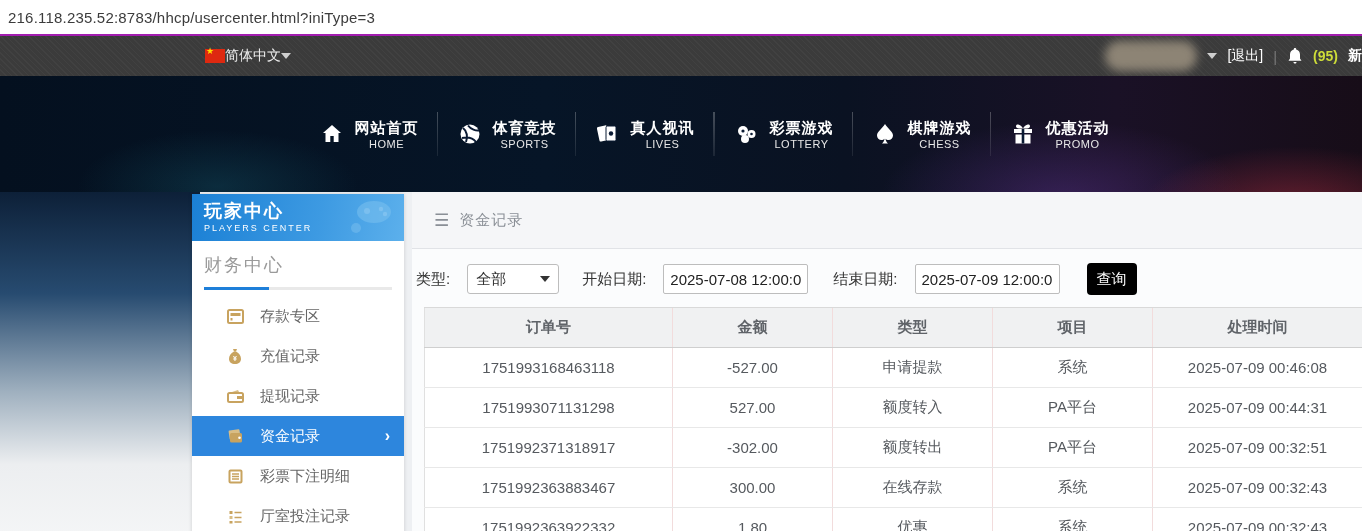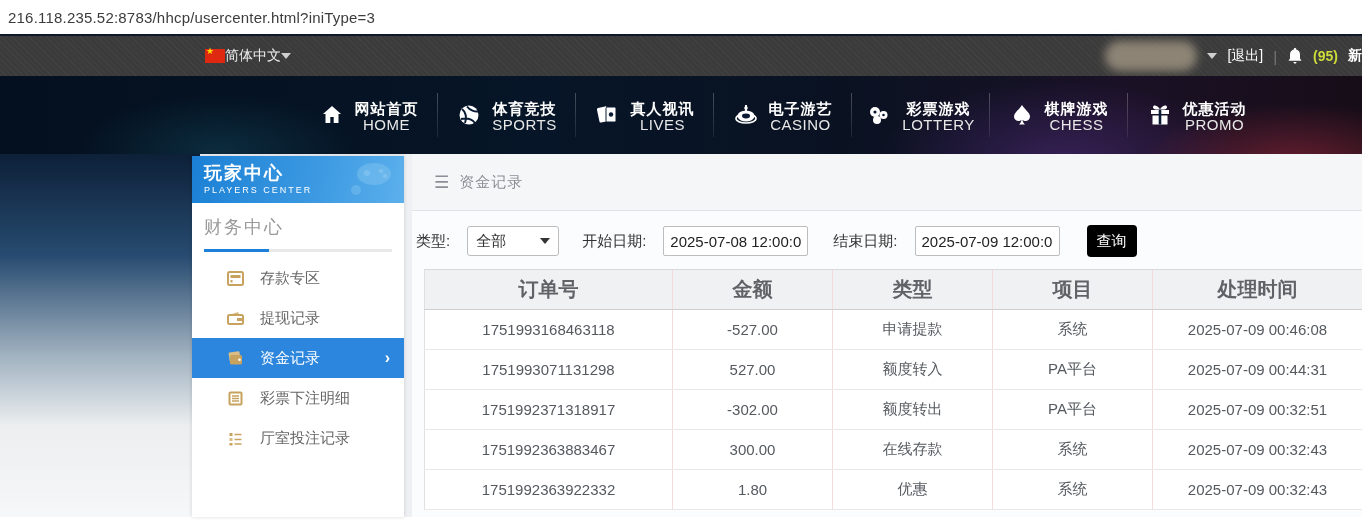--- a/index.html
+++ b/index.html
@@ -1,56 +1,56 @@
 <!DOCTYPE html>
 <html><head>
 <meta charset="utf-8">
 <style>
   * { margin:0; padding:0; box-sizing:border-box; }
   html,body { width:1362px; height:531px; overflow:hidden; background:#fff;
     font-family:"Liberation Sans","DejaVu Sans",sans-serif; }
 
   
   .urlbar { height:36px; background:#fff; display:flex; align-items:center;
-    padding-left:8px; border-bottom:2px solid #0f172a; }
+    padding-left:8px; border-bottom:2px solid #a21caf; }
   .urlbar .url { font-size:15px; color:#3c3c3c; letter-spacing:.2px; }
 
   
   .topbar { height:40px; background:#3b3b3b;
     background-image:repeating-linear-gradient(45deg, rgba(255,255,255,.03) 0 1px, transparent 1px 4px);
     display:flex; align-items:center; position:relative; color:#eee; font-size:14px; }
   .lang-wrap { position:absolute; left:205px; display:flex; align-items:center; cursor:pointer; }
   .flag { width:20px; height:14px; background:#de2910; position:relative; display:inline-block; }
   .flag:before { content:"★"; position:absolute; left:1px; top:-3px; color:#ffde00; font-size:9px; }
   .caret-down { width:0; height:0; border-left:5px solid transparent; border-right:5px solid transparent;
     border-top:6px solid #cfcfcf; display:inline-block; }
   .top-right { position:absolute; right:0; display:flex; align-items:center; gap:10px; padding-right:0; }
   .user-blur { width:92px; height:30px; border-radius:16px; background:#8d8475; filter:blur(5px); }
   .logout { color:#fff; }
   .sep-v { color:#777; font-size:15px; }
   .bell { width:16px; height:18px; }
   .notif-count { color:#cddc39; font-weight:bold; }
   .notif-new { color:#fff; font-weight:bold; white-space:nowrap; }
 
   
-  .nav { height:78px; position:relative; display:flex; align-items:center;
+  .nav { height:116px; position:relative; display:flex; align-items:center;
     background:
       radial-gradient(220px 90px at 95% 115%, rgba(200,50,70,.45), transparent 70%),
       radial-gradient(260px 110px at 78% 105%, rgba(110,60,170,.35), transparent 70%),
       radial-gradient(200px 80px at 16% 95%, rgba(30,120,140,.25), transparent 70%),
       linear-gradient(90deg,#04101f 0%, #061527 40%, #0a1222 62%, #1a1126 82%, #170d18 100%);
   }
   .nav-items { display:flex; align-items:center; margin-left:300px; }
   .nav-item { width:137px; display:flex; align-items:center; justify-content:center; gap:10px;
     color:#fff; cursor:pointer; }
   .nav-item .nicon { width:26px; height:26px; display:flex; align-items:center; justify-content:center; }
   .nav-item .nicon svg { display:block; }
   .nav-txt { text-align:center; }
   .nav-cn { font-size:15px; font-weight:bold; letter-spacing:1px; line-height:19px; }
-  .nav-en { font-size:15px; color:#e8e8e8; line-height:14px; letter-spacing:.5px; }
+  .nav-en { font-size:11px; color:#e8e8e8; line-height:14px; letter-spacing:.5px; }
   .nav-sep { width:1px; height:44px; background:linear-gradient(rgba(255,255,255,.25), rgba(255,255,255,.08)); }
 
   
   .region { position:relative; width:1362px; height:363px; background:#eef0f3; }
   .left-bg { position:absolute; left:0; top:0; width:200px; height:100%;
     background:linear-gradient(#0d2038 0%, #274b70 28%, #9fb0bf 55%, #eceef0 75%, #f6f7f8 100%); }
 
   
   .sidebar { position:absolute; left:192px; top:2px; width:212px; height:361px; background:#fff;
     box-shadow:0 0 4px rgba(0,0,0,.15); }
@@ -85,21 +85,21 @@
     border-top:6px solid #333; }
   .dateinput { width:145px; height:30px; border:1px solid #bdbdbd; border-radius:2px; background:#fff;
     font-size:15px; color:#222; padding:0 6px; font-family:"Liberation Sans",sans-serif; }
   .btn-query { margin-left:10px; width:50px; height:32px; background:#000000; color:#fff; border:none;
     border-radius:4px; font-size:15px; cursor:pointer; font-family:"Liberation Sans",sans-serif; }
 
   
   .tbl { margin:12px 0 0 12px; border-left:1px solid #e0e0e0; border-right:1px solid #e0e0e0;
     width:938px; border-collapse:collapse; table-layout:fixed; }
   .tbl th { background:#f0f1f2; border-top:1px solid #d9d9d9; border-bottom:1px solid #cfcfcf;
-    height:40px; font-size:20px; color:#5f6368; font-weight:bold; }
+    height:40px; font-size:15px; color:#5f6368; font-weight:bold; }
   .tbl td { background:#fff; height:40px; font-size:15px; color:#55595e; text-align:center;
     border-bottom:1px solid #e8e8e8; }
   .tbl th + th, .tbl td + td { border-left:1px solid #f2dcdc; }
   .c-order { width:248px; } .c-amount { width:160px; } .c-type { width:160px; }
   .c-project { width:160px; } .c-time { width:210px; }
 </style>
 </head>
 <body>
 
 <div class="urlbar">
@@ -160,35 +160,20 @@
             <rect x="11" y="4" width="10" height="15" rx="1.5" fill="#fff" stroke="#0a1a33" stroke-width="1"></rect>
             <circle cx="16" cy="11.5" r="2.2" fill="#0a1a33"></circle>
           </svg>
         </span>
         <span class="nav-txt">
           <div class="nav-cn">真人视讯</div>
           <div class="nav-en">LIVES</div>
         </span>
       </div>
       <div class="nav-sep"></div>
-      <div class="nav-item">
-        <span class="nicon">
-          <svg width="24" height="24" viewBox="0 0 24 24">
-            <rect x="11" y="2" width="2" height="6" fill="#fff"></rect>
-            <circle cx="12" cy="5" r="1.8" fill="#fff"></circle>
-            <ellipse cx="12" cy="13" rx="8.5" ry="5.5" fill="#fff"></ellipse>
-            <ellipse cx="12" cy="15.5" rx="10" ry="4.5" fill="none" stroke="#fff" stroke-width="1.6"></ellipse>
-            <ellipse cx="12" cy="13" rx="4" ry="2.4" fill="#0a1a33"></ellipse>
-          </svg>
-        </span>
-        <span class="nav-txt">
-          <div class="nav-cn">电子游艺</div>
-          <div class="nav-en">CASINO</div>
-        </span>
-      </div>
       <div class="nav-sep"></div>
       <div class="nav-item">
         <span class="nicon">
           <svg width="24" height="24" viewBox="0 0 24 24">
             <circle cx="8" cy="9" r="5" fill="#fff"></circle>
             <circle cx="16.5" cy="12" r="4" fill="#fff"></circle>
             <circle cx="10" cy="17" r="4" fill="#fff"></circle>
             <circle cx="8" cy="9" r="1.6" fill="#0a1a33"></circle>
             <circle cx="16.5" cy="12" r="1.3" fill="#0a1a33"></circle>
           </svg>
@@ -250,20 +235,30 @@
     <div class="sb-menu" id="sb-menu">
         <div class="sb-item">
           <span class="sicon">
             <svg width="17" height="15" viewBox="0 0 17 15">
               <rect x="1" y="1" width="15" height="13" rx="1.5" fill="none" stroke="#c8a35f" stroke-width="2"></rect>
               <rect x="3.5" y="4" width="10" height="3" fill="#c8a35f"></rect>
               <rect x="3.5" y="9" width="2" height="2.5" fill="#c8a35f"></rect>
             </svg>
           </span>
           <span>存款专区</span>
+        </div>
+        <div class="sb-item">
+          <span class="sicon">
+            <svg width="14" height="17" viewBox="0 0 14 17">
+              <path d="M5 1h4L8 3.5H6z" fill="#c8a35f"></path>
+              <path d="M6 3.5h2c3.4 1.6 5 4.4 5 7.4 0 3.1-2.5 5.1-6 5.1s-6-2-6-5.1c0-3 1.6-5.8 5-7.4z" fill="#c8a35f"></path>
+              <text x="7" y="12.5" font-size="7" text-anchor="middle" fill="#fff" font-weight="bold">¥</text>
+            </svg>
+          </span>
+          <span>充值记录</span>
         </div>
         <div class="sb-item">
           <span class="sicon">
             <svg width="17" height="14" viewBox="0 0 17 14">
               <path d="M2 4l9-3 1.5 3z" fill="#d9bd85"></path>
               <rect x="1" y="4" width="15" height="9" rx="1.5" fill="none" stroke="#c8a35f" stroke-width="2"></rect>
               <rect x="10" y="7" width="6" height="3" fill="#c8a35f"></rect>
             </svg>
           </span>
           <span>提现记录</span>

